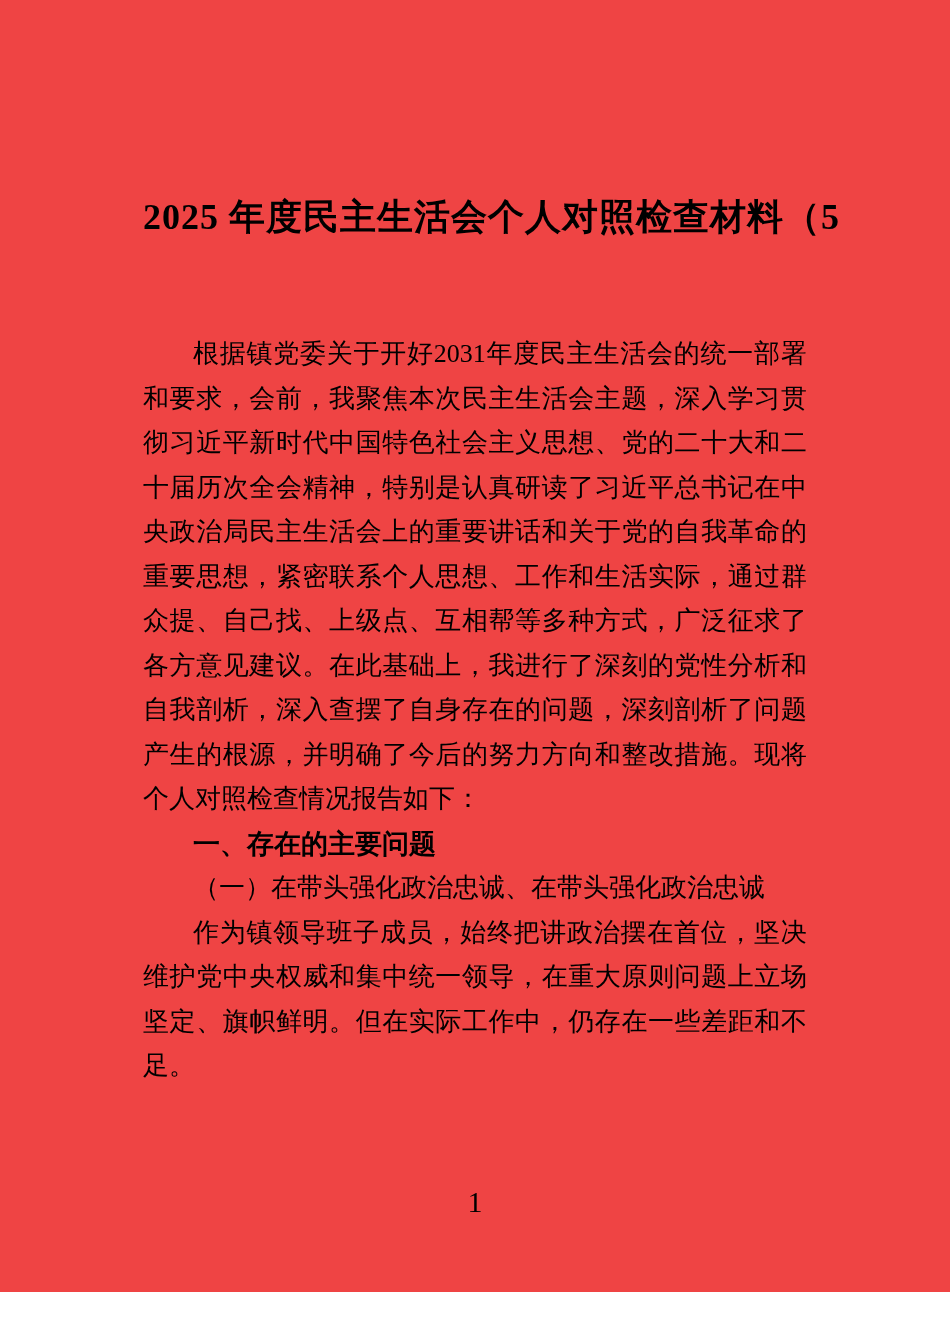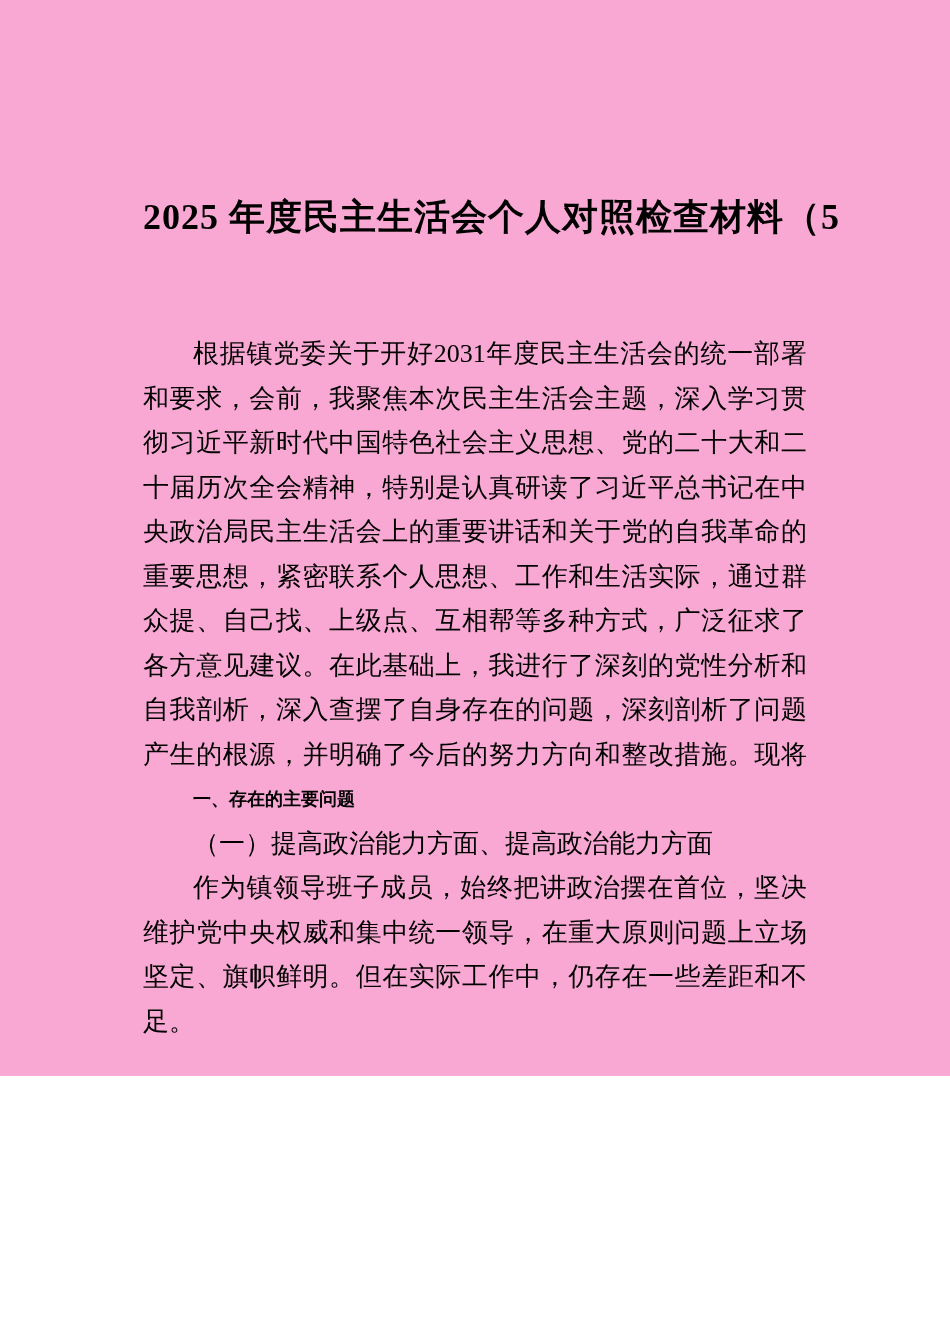--- a/index.html
+++ b/index.html
@@ -3,22 +3,22 @@
 <meta charset="utf-8">
 <style>
   html, body {
     margin: 0;
     padding: 0;
     background: #ffffff;
   }
   .page {
     position: relative;
     width: 950px;
-    height: 1076px;
-    background: #f9a8d4;
+    height: 1292px;
+    background: #ef4444;
     color: #000000;
     font-family: "Liberation Serif", "DejaVu Serif", serif;
     overflow: hidden;
   }
   .content {
     position: absolute;
     left: 143px;
     top: 183px;
     width: 664px;
   }
@@ -41,21 +41,21 @@
   .line.first { padding-left: 50px; }
   .jline {
     display: flex;
     justify-content: space-between;
     align-items: baseline;
   }
   .jline span { white-space: pre; }
   .h1 .line {
     font-family: Liberation Serif, serif;
     font-weight: 700;
-    font-size: 18px;
+    font-size: 27px;
   }
   .h2 .line {
     font-family: "Liberation Serif", "DejaVu Serif", serif;
     font-size: 26px;
   }
   .footer {
     position: absolute;
     top: 1185px;
     left: 0;
     width: 950px;
@@ -334,26 +334,27 @@
             <span>向</span>
             <span>和</span>
             <span>整</span>
             <span>改</span>
             <span>措</span>
             <span>施</span>
             <span>。</span>
             <span>现</span>
             <span>将</span>
           </div>
+          <div class="line">个人对照检查情况报告如下：</div>
         </div>
         <div class="block h1">
           <div class="line first">一、存在的主要问题</div>
         </div>
         <div class="block h2">
-          <div class="line first">（一）提高政治能力方面、提高政治能力方面</div>
+          <div class="line first">（一）在带头强化政治忠诚、在带头强化政治忠诚</div>
         </div>
         <div class="block body">
           <div class="line first jline">
             <span>作</span>
             <span>为</span>
             <span>镇</span>
             <span>领</span>
             <span>导</span>
             <span>班</span>
             <span>子</span>

